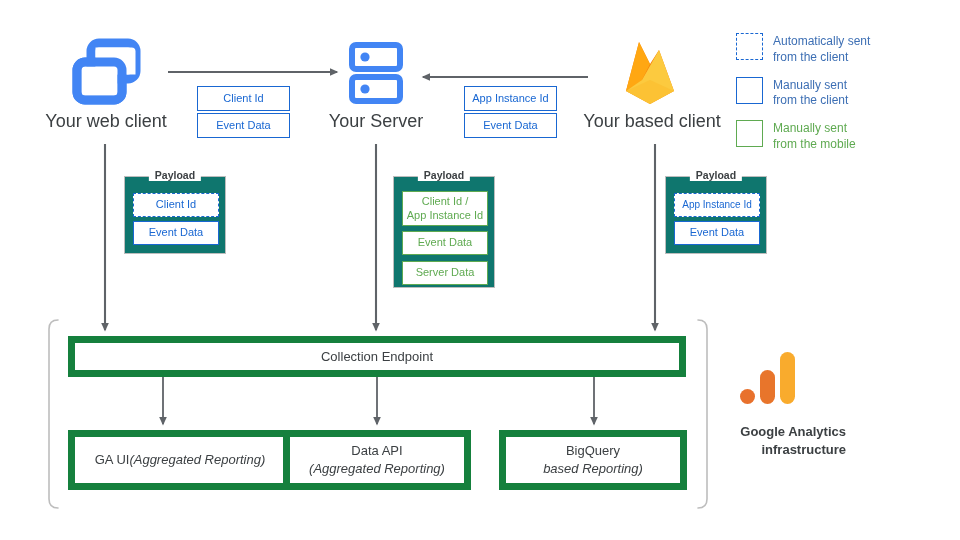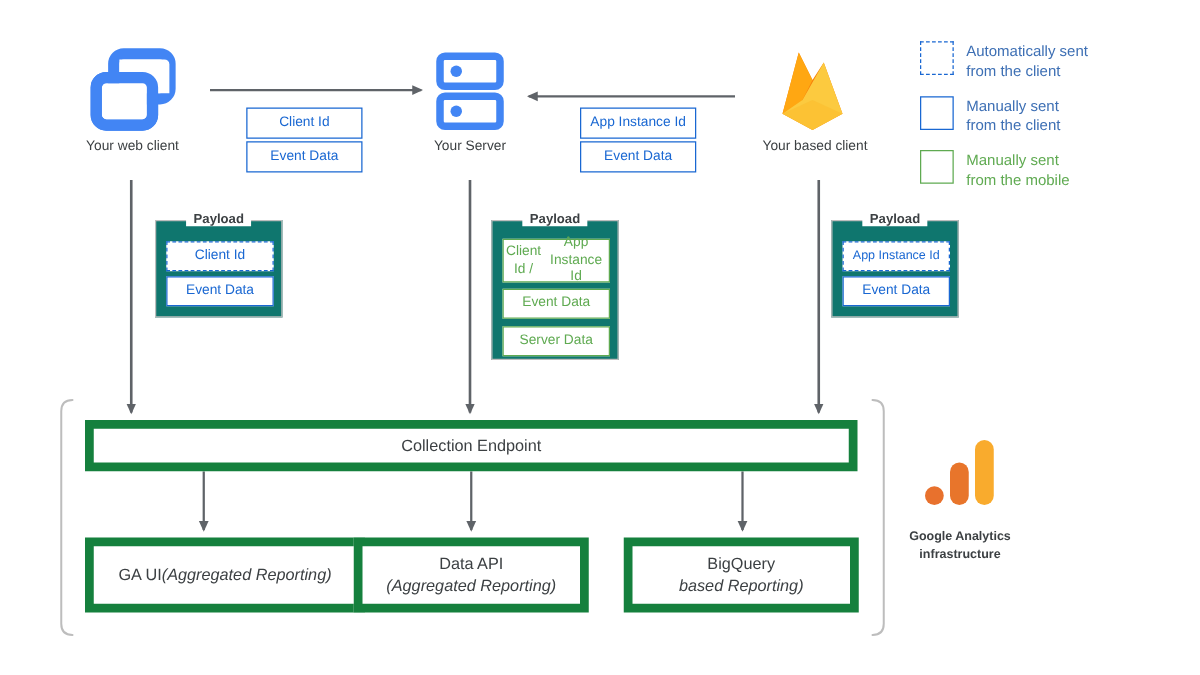--- a/index.html
+++ b/index.html
@@ -2,21 +2,21 @@
 <html><head>
 <meta charset="utf-8">
 <style>
   html,body{margin:0;padding:0;background:#ffffff;}
   body{width:960px;height:540px;position:relative;overflow:hidden;
        font-family:"Liberation Sans","DejaVu Sans",sans-serif;
        -webkit-font-smoothing:antialiased;}
   .abs{position:absolute;}
 
   
-  .node-label{font-size:11px;color:#3c4043;text-align:center;white-space:nowrap;}
+  .node-label{font-size:18px;color:#3c4043;text-align:center;white-space:nowrap;}
 
   
   .chip{box-sizing:border-box;display:flex;align-items:center;justify-content:center;
         text-align:center;font-size:11px;line-height:1.25;background:#fff;}
   .chip.blue{border:1.3px solid #1967d2;color:#1967d2;}
   .chip.blue-dashed{border:1.4px dashed #1967d2;color:#1967d2;}
   .chip.green{border:1.3px solid #5faa51;color:#5faa51;}
 
   
   .payload{box-sizing:border-box;border:1px solid #bdbdbd;background:#0f766e;}
@@ -34,21 +34,21 @@
   .legend-row{display:flex;align-items:flex-start;gap:10px;}
   .legend-swatch{box-sizing:border-box;width:27px;height:27px;flex:0 0 27px;background:#fff;}
   .sw-blue-dashed{border:1.4px dashed #1967d2;}
   .sw-blue{border:1.4px solid #1967d2;}
   .sw-green{border:1.4px solid #5faa51;}
   .legend-text{font-size:12px;line-height:1.32;white-space:nowrap;padding-top:1px;}
   .lt-blue{color:#3d6fb4;}
   .lt-green{color:#5faa51;}
 
   
-  .ga-caption{font-size:10px;font-weight:bold;color:#3c4043;text-align:center;line-height:1.35;}
+  .ga-caption{font-size:13px;font-weight:bold;color:#3c4043;text-align:right;line-height:1.35;}
 
   svg{display:block;overflow:visible;}
 </style>
 </head>
 <body>
 
 <svg class="abs" style="left:0;top:0;width:960px;height:540px;" viewBox="0 0 960 540">
   <defs>
     <marker id="ah" markerWidth="9" markerHeight="9" refX="7.2" refY="4.5" orient="auto" markerUnits="userSpaceOnUse">
       <path d="M0,0.6 L8.6,4.5 L0,8.4 z" fill="#5f6368"></path>
@@ -135,21 +135,21 @@
 </div>
 
 <div class="abs payload" style="left:124px;top:176px;width:102px;height:78px;">
   <div class="payload-title">Payload</div>
   <div class="chip blue-dashed abs" style="left:8px;top:16px;width:86px;height:24px;">Client Id</div>
   <div class="chip blue abs" style="left:8px;top:44px;width:86px;height:24px;">Event Data</div>
 </div>
 
 <div class="abs payload" style="left:393px;top:176px;width:102px;height:112px;">
   <div class="payload-title">Payload</div>
-  <div class="chip green abs" style="left:8px;top:14px;width:86px;height:35px;flex-direction:row;text-align:center;">
+  <div class="chip green abs" style="left:8px;top:14px;width:86px;height:35px;flex-direction:column;text-align:center;">
     <span>Client Id /</span>
     <span>App Instance Id</span>
   </div>
   <div class="chip green abs" style="left:8px;top:54px;width:86px;height:24px;">Event Data</div>
   <div class="chip green abs" style="left:8px;top:84px;width:86px;height:24px;">Server Data</div>
 </div>
 
 <div class="abs payload" style="left:665px;top:176px;width:102px;height:78px;">
   <div class="payload-title">Payload</div>
   <div class="chip blue-dashed abs" style="left:8px;top:16px;width:86px;height:24px;font-size:10px;">App Instance Id</div>

